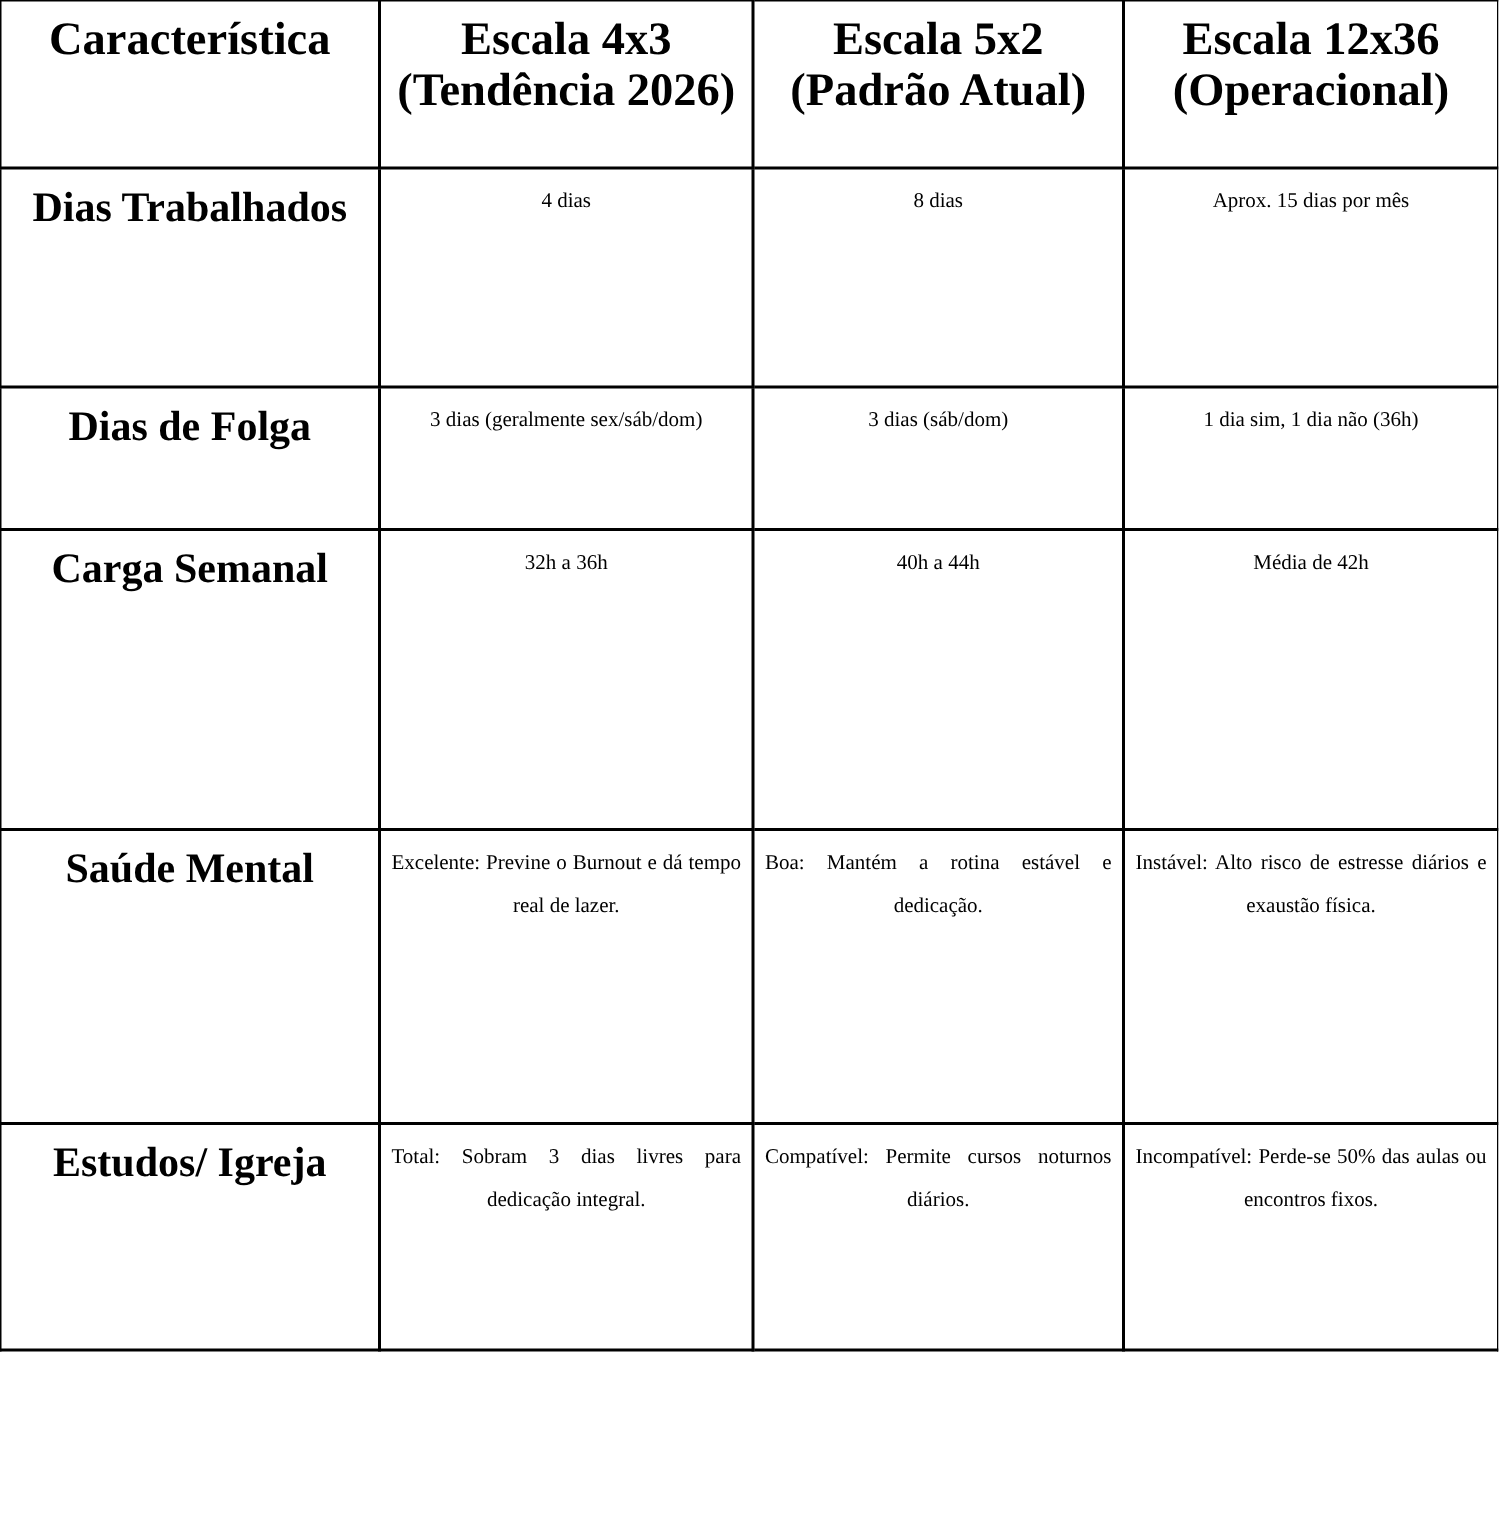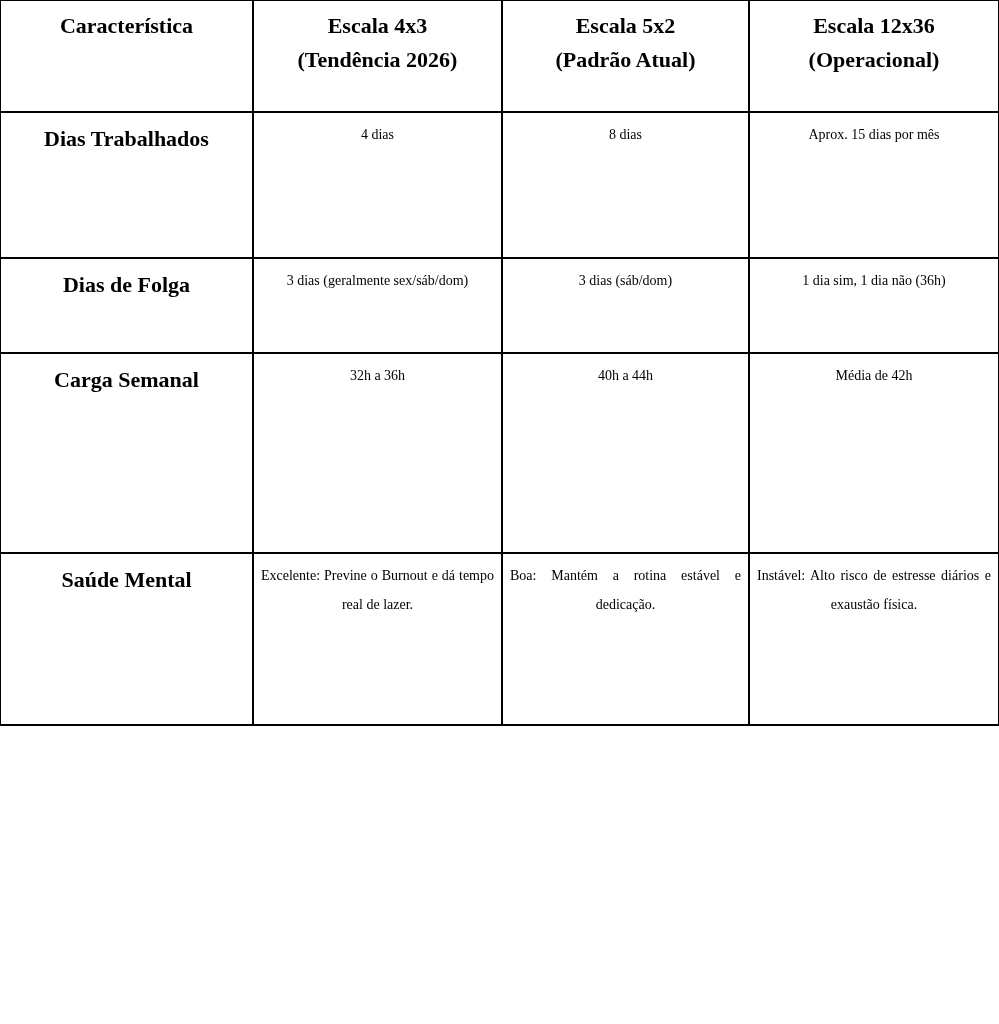--- a/index.html
+++ b/index.html
@@ -24,48 +24,48 @@
     margin-left: -1px;
   }
   table.cmp th, table.cmp td {
     border: 2px solid #000000;
     vertical-align: top;
     overflow: hidden;
   }
   
   th.hcell {
     font-weight: bold;
-    font-size: 22px;
+    font-size: 31px;
     line-height: 34px;
     text-align: center;
     padding: 8px 6px 0 6px;
   }
   
   td.label {
     font-weight: bold;
-    font-size: 22px;
+    font-size: 28px;
     line-height: 32px;
     text-align: center;
     padding: 10px 6px 0 6px;
   }
   
   td.cell {
     font-size: 14px;
     line-height: 29px;
     text-align: justify;
     text-align-last: center;
     padding: 7px 7px 0 7px;
     hyphens: manual;
   }
   
   tr.rh  { height: 112px; }
   tr.r1  { height: 146px; }
   tr.r2  { height: 95px; }
   tr.r3  { height: 200px; }
-  tr.r4  { height: 172px; }
+  tr.r4  { height: 196px; }
   tr.r5  { height: 158px; }
   tr.r6  { height: 151px; }
 </style>
 </head>
 <body>
 
 <div class="page">
   <table class="cmp">
     <colgroup>
       <col style="width:253px">
@@ -116,15 +116,21 @@
     </tr>
 
     <tr class="r4">
       <td class="label">Saúde Mental</td>
       <td class="cell">Excelente: Previne o Burnout e dá tempo real de lazer.</td>
       <td class="cell">Boa: Mantém a rotina estável e dedicação.</td>
       <td class="cell">Instável: Alto risco de estresse diários e exaus­tão física.</td>
     </tr>
 
 
+    <tr class="r6">
+      <td class="label">Estudos/ Igreja</td>
+      <td class="cell">Total: Sobram 3 dias li­vres para dedicação in­tegral.</td>
+      <td class="cell">Compatível: Permite cursos noturnos diários.</td>
+      <td class="cell">Incompatível: Perde-se 50% das aulas ou encon­tros fixos.</td>
+    </tr>
   </tbody>
     </table>
 </div>
 
 </body></html>

